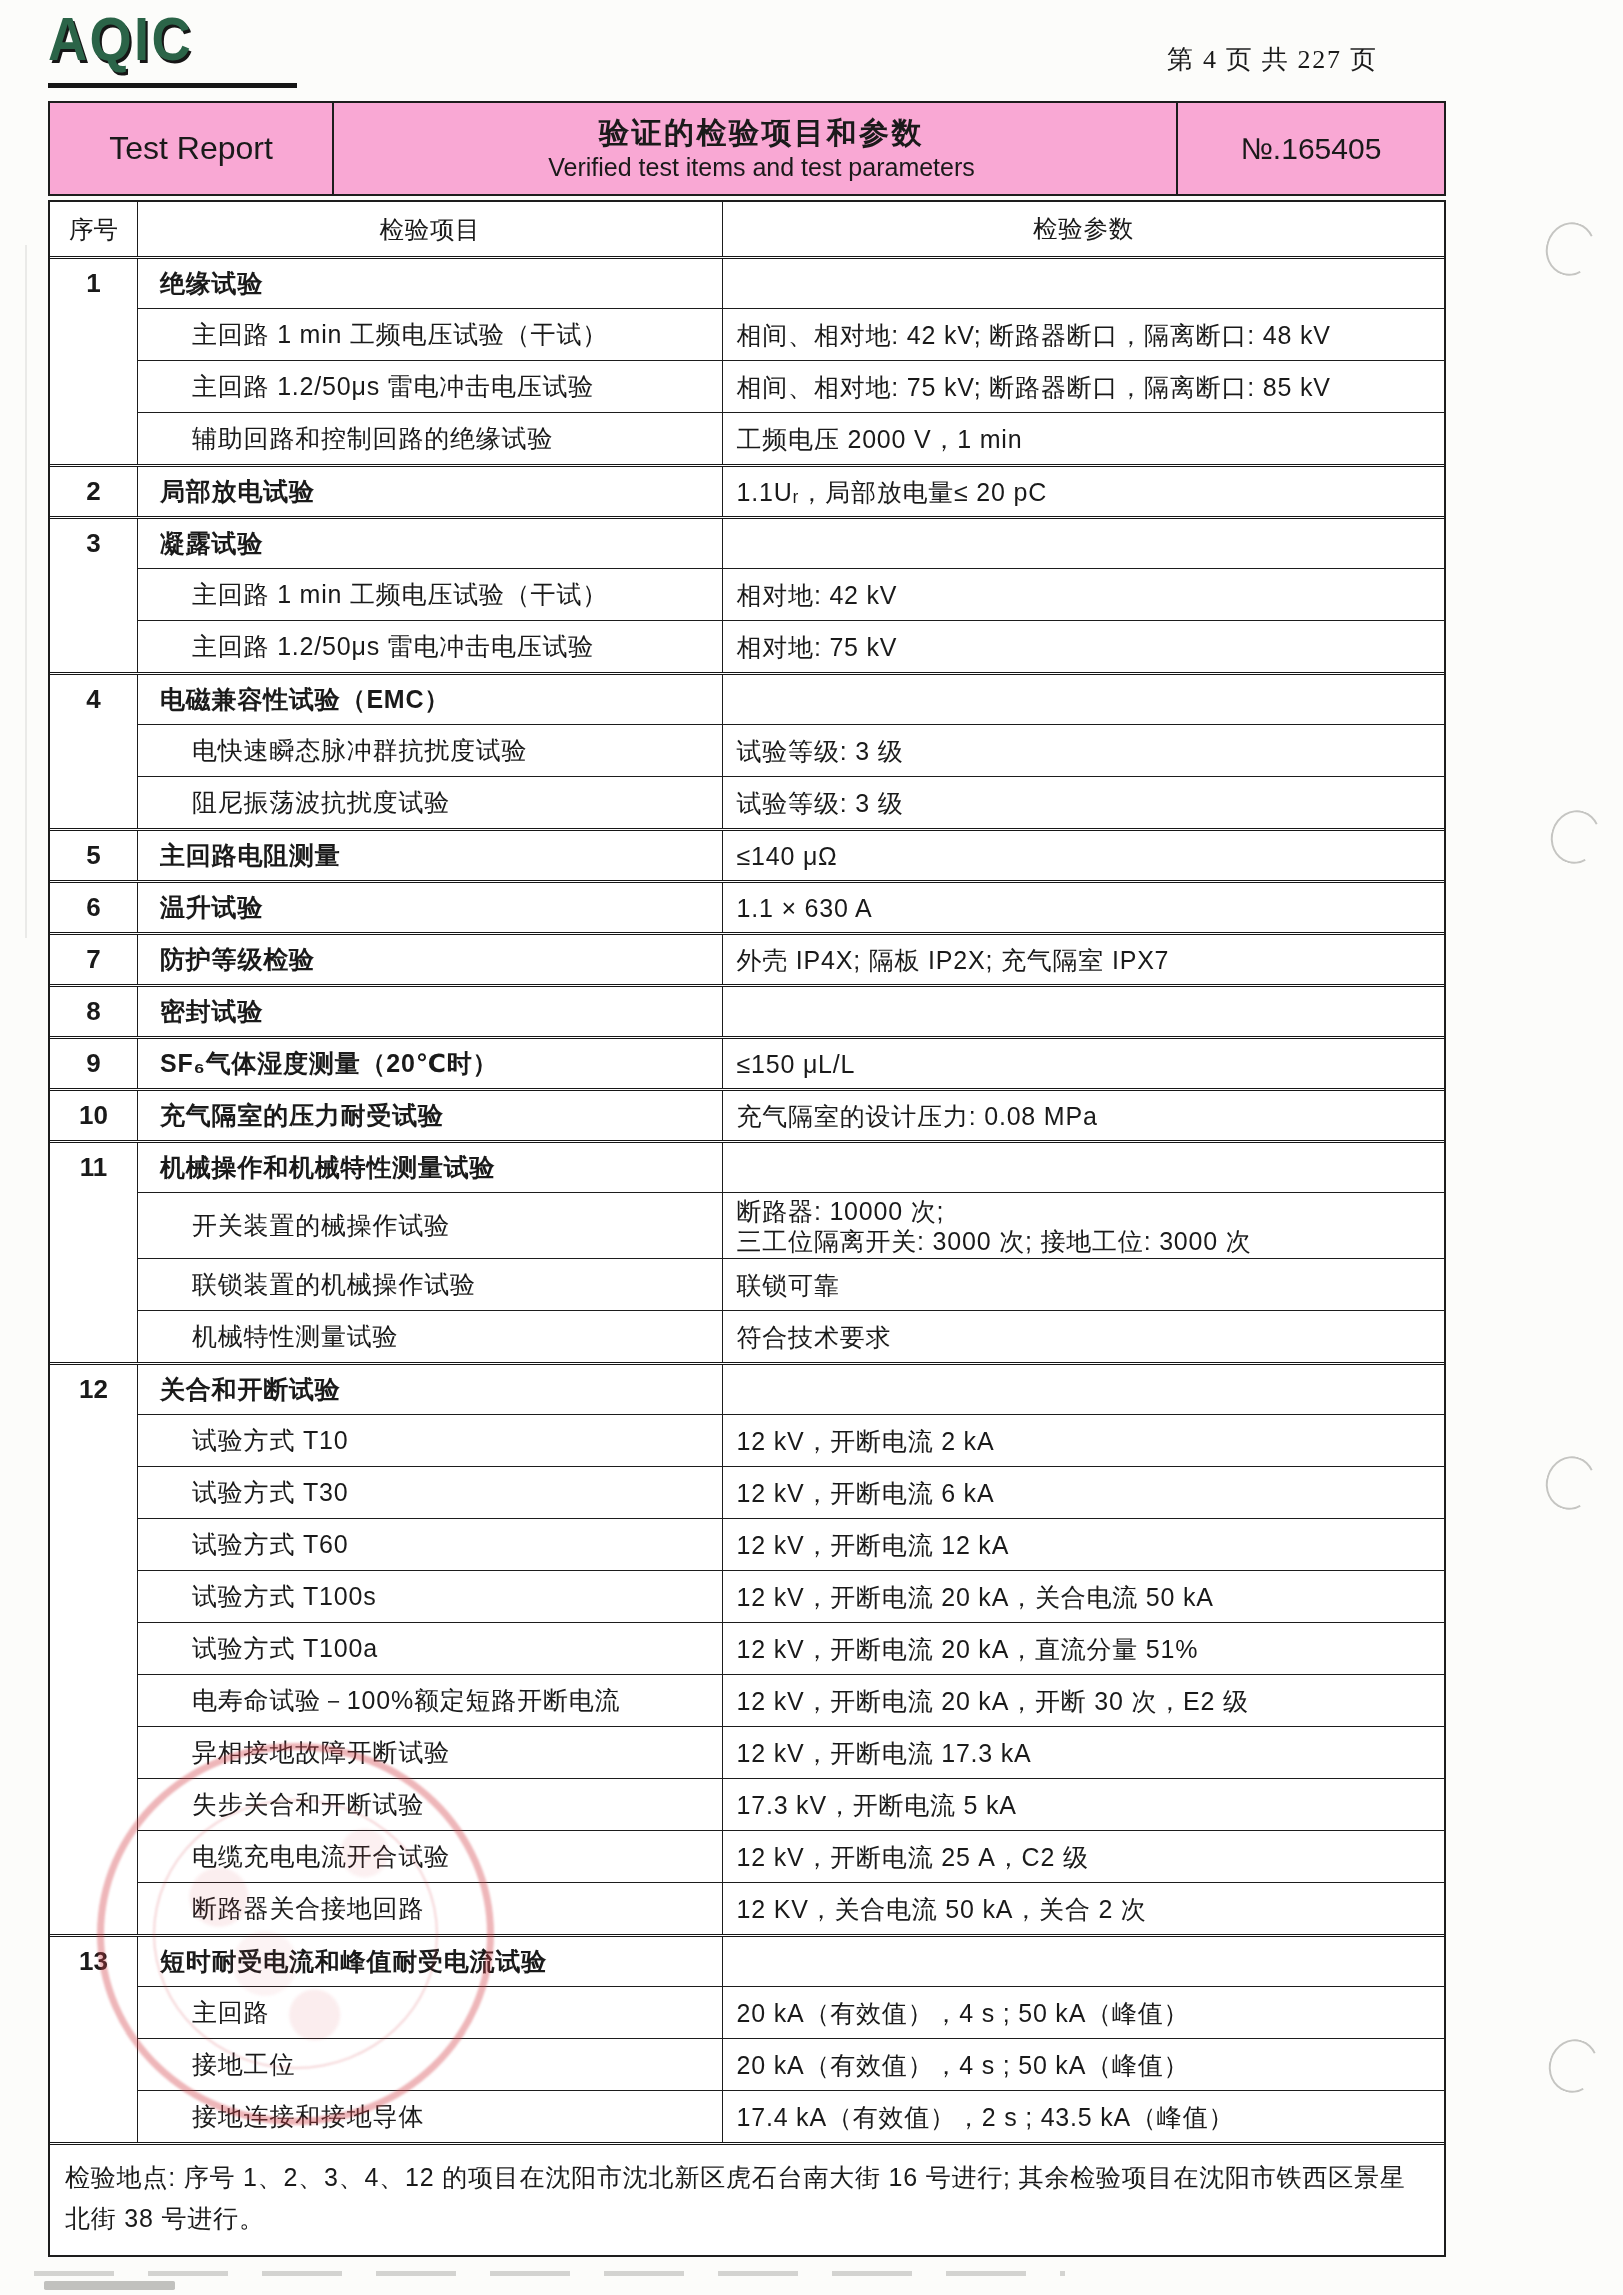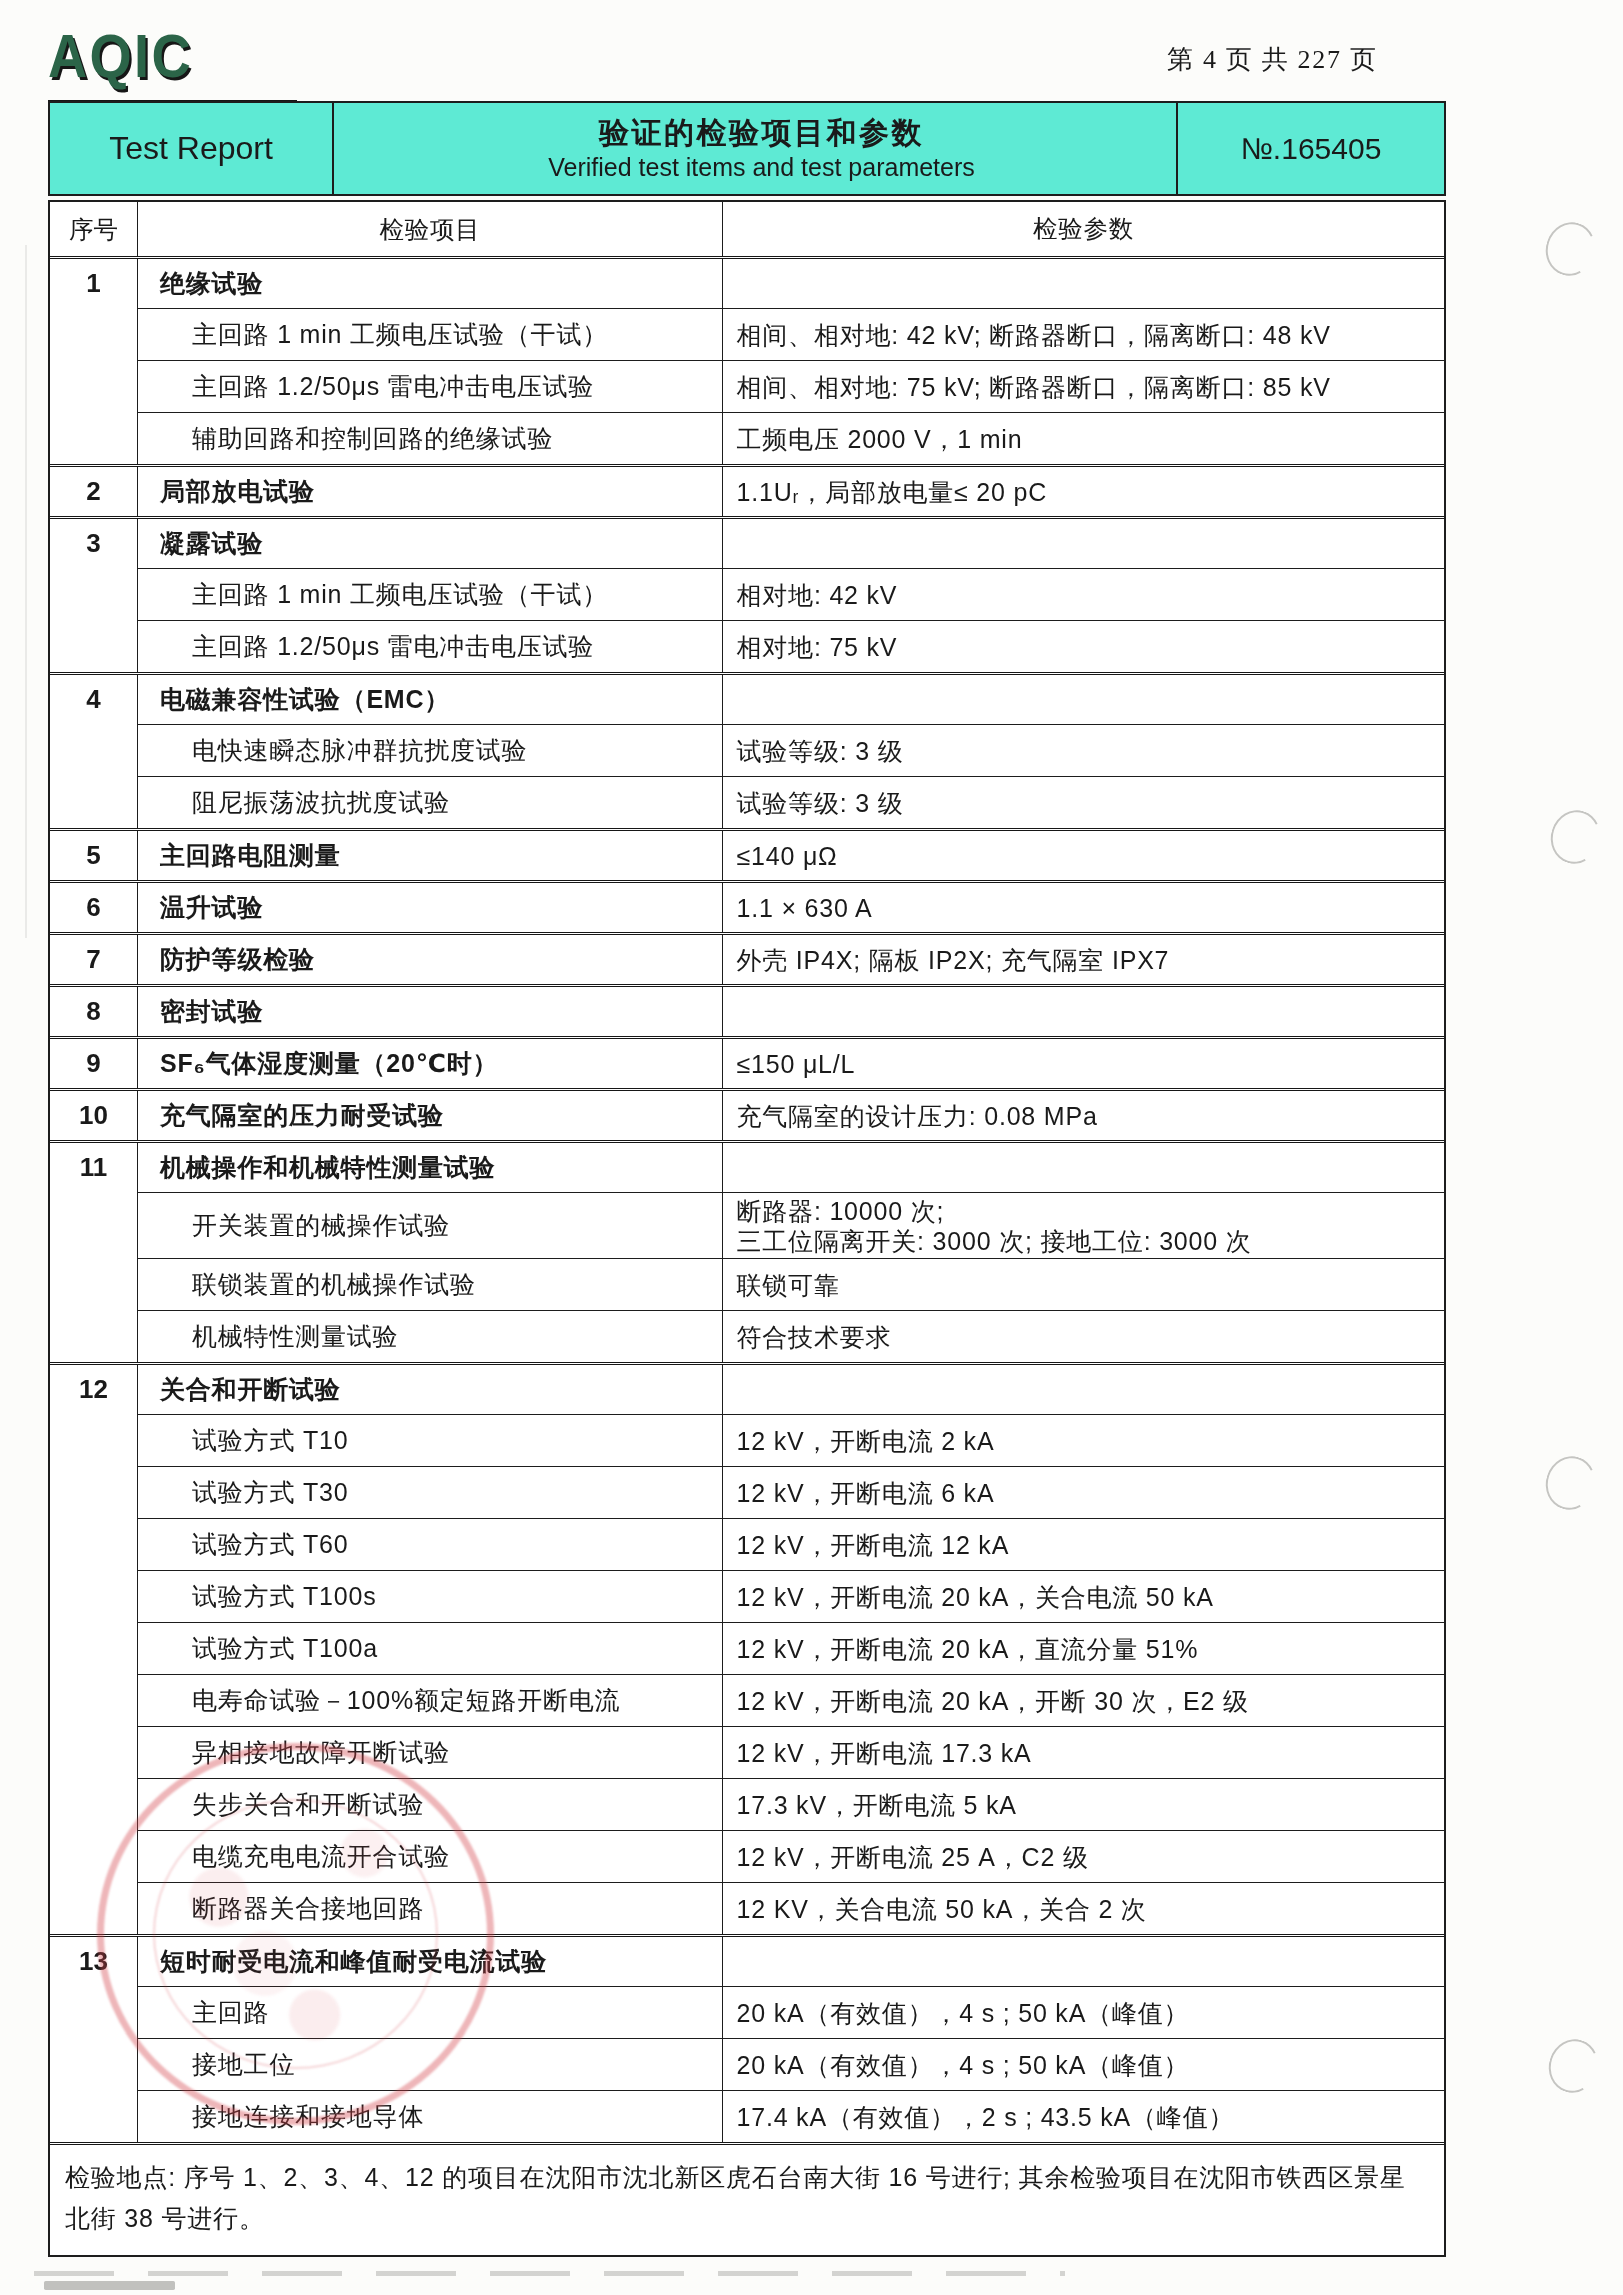--- a/index.html
+++ b/index.html
@@ -6,42 +6,42 @@
   html,body { width:1623px; height:2295px; }
   body {
     position:relative;
     background:#fcfcfa;
     font-family:"Liberation Sans","DejaVu Sans",sans-serif;
     color:#1a1a1a;
     overflow:hidden;
   }
 
   
-  .logo-wrap { position:absolute; left:48px; top:26px; width:271px; height:85px; }
+  .logo-wrap { position:absolute; left:48px; top:9px; width:271px; height:85px; }
   .logo-text {
     font-size:59px; font-weight:800; letter-spacing:2.5px;
     color:#2b6448; text-shadow:2.5px 2.5px 0 #161616;
     transform:scale(.92,1.05); transform-origin:left top;
     line-height:1;
   }
   .logo-underline {
     position:absolute; left:0px; top:74px; width:249px; height:5px; background:#161616;
   }
 
   
   .page-number {
     position:absolute; left:1167px; top:42px; width:254px;
     font-size:26px; letter-spacing:1.7px; text-align:left;
     font-family:"Liberation Serif","DejaVu Serif",serif;
   }
 
   
   .doc { position:absolute; left:48px; top:101px; width:1398px; }
 
-  .hdr { display:flex; border:2.5px solid #1d1d1d; height:95px; background:#5eead4; }
+  .hdr { display:flex; border:2.5px solid #1d1d1d; height:95px; background:#f9a8d4; }
   .hdr-cell { display:flex; flex-direction:column; align-items:center; justify-content:center; }
   .hdr-report { width:284px; border-right:2.5px solid #1d1d1d; font-size:32px; }
   .hdr-title { flex:1; border-right:2.5px solid #1d1d1d; line-height:1.25;padding-left:13px; }
   .hdr-title .zh { font-size:30px; font-weight:bold; letter-spacing:2.5px; }
   .hdr-title .en { font-size:25px; }
   .hdr-no { width:266px; font-size:30px; }
 
   .tbl { border:2.5px solid #1d1d1d; margin-top:4.2px; background:#ffffff; }
   .row { display:flex; height:52px; }
   .row.tall { height:66px; }

